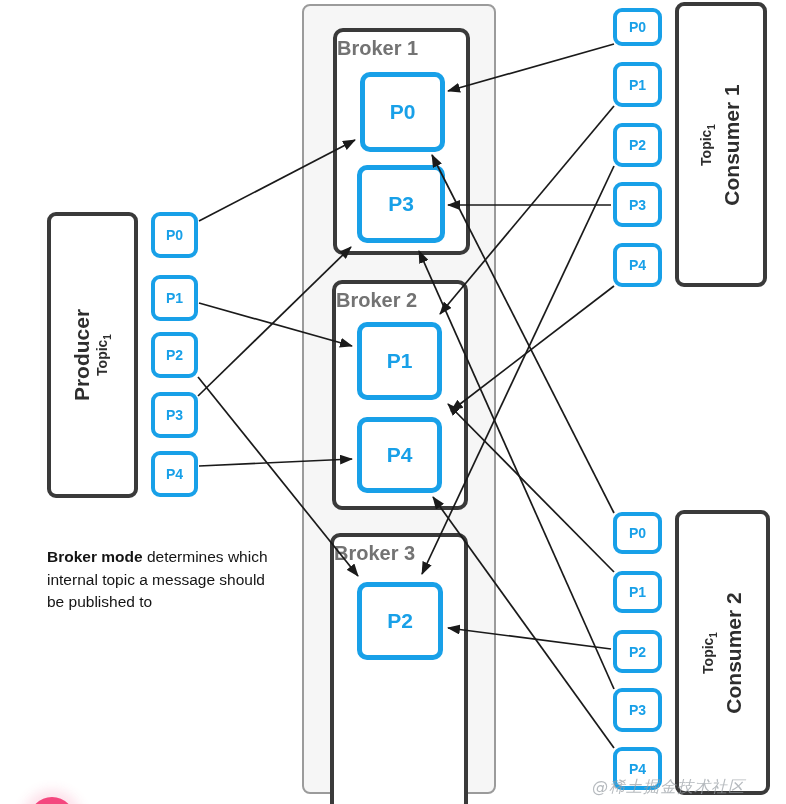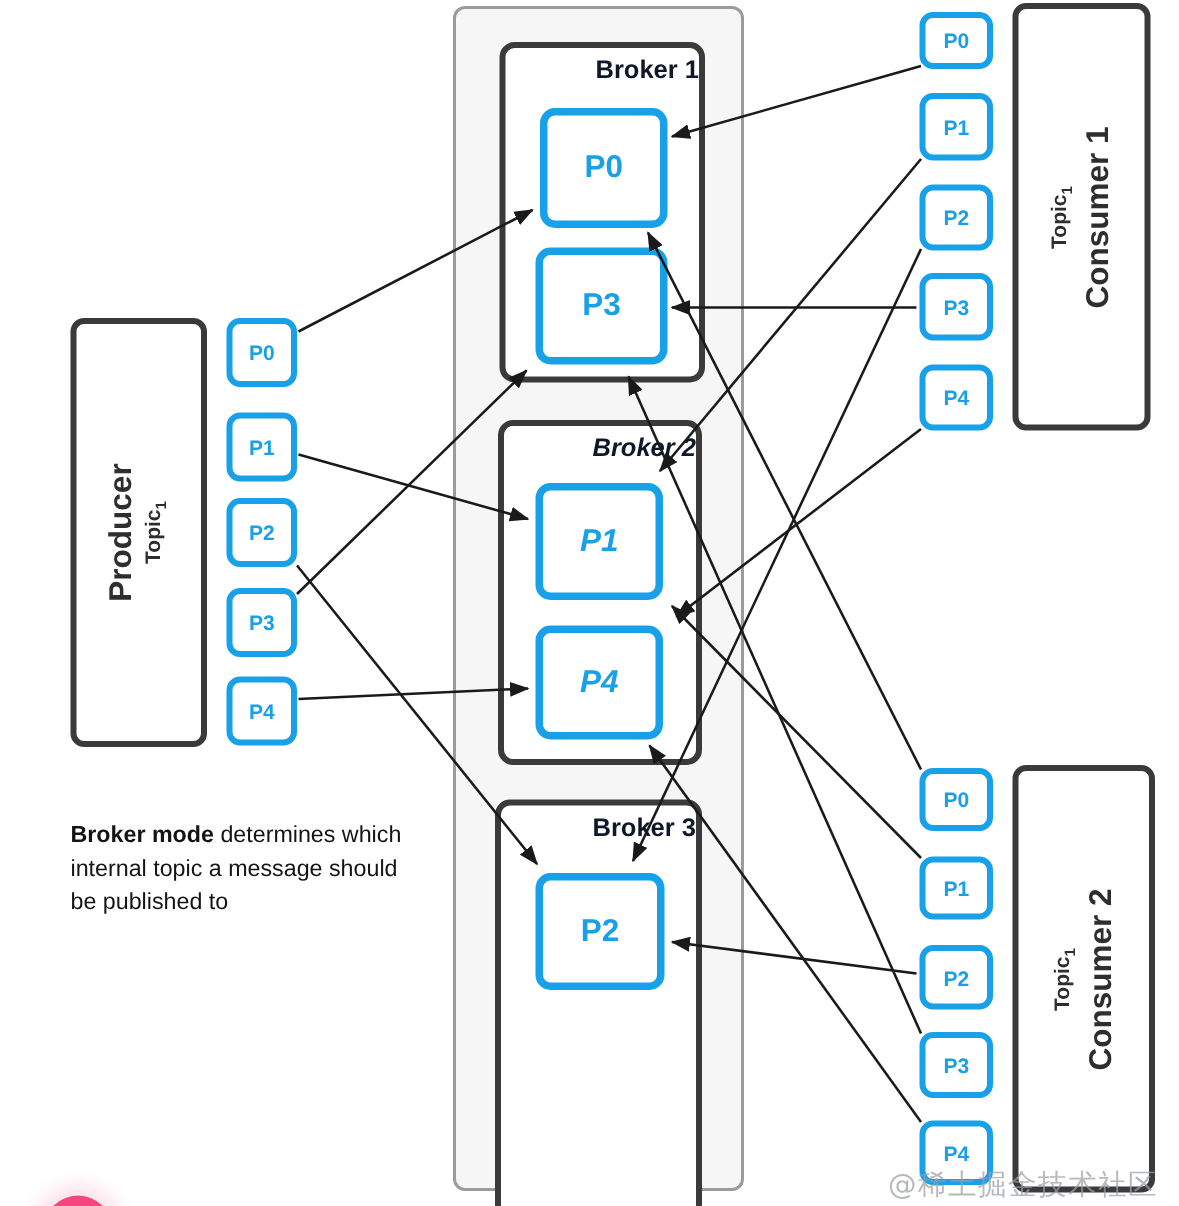--- a/index.html
+++ b/index.html
@@ -21,38 +21,38 @@
   .dbox{position:absolute;box-sizing:border-box;background:#fff;
         border:4px solid var(--box-border);border-radius:9px;z-index:5;}
   .vwrap{position:absolute;left:50%;top:50%;transform:translate(-50%,-50%) rotate(-90deg);
          text-align:center;white-space:nowrap;color:#2E2E2E;}
   .vtitle{font-size:21px;font-weight:bold;line-height:24px;}
   .vtopic{font-size:14px;font-weight:bold;line-height:17px;}
   .vtopic sub{font-size:10px;}
 
   .broker{position:absolute;box-sizing:border-box;background:#fff;
           border:4px solid var(--box-border);border-radius:10px;z-index:5;}
-  .btitle{text-align:right;margin-top:5px;font-weight:bold;font-size:17px;color:#0f172a;}
+  .btitle{text-align:left;margin-top:5px;font-weight:bold;font-size:20px;color:#737373;}
 
   .bpart{position:absolute;box-sizing:border-box;background:#fff;
          border:5px solid var(--accent-blue);border-radius:10px;
          display:flex;align-items:center;justify-content:center;
          font-size:21px;font-weight:bold;color:var(--accent-blue);z-index:6;}
 
   .pbox{position:absolute;box-sizing:border-box;background:#fff;
         border:4px solid var(--accent-blue);border-radius:9px;
         display:flex;align-items:center;justify-content:center;
         font-size:14px;font-weight:bold;color:var(--accent-blue);z-index:6;}
 
   .note{position:absolute;left:47px;top:546px;width:226px;
         font-size:15.5px;line-height:22.5px;color:#141414;z-index:5;}
 
-  .watermark{position:absolute;left:592px;top:777px;font-size:19px;letter-spacing:1px;
+  .watermark{position:absolute;left:592px;top:777px;font-size:16px;letter-spacing:1px;
              color:var(--watermark-gray);opacity:.72;z-index:30;
-             font-family:"DejaVu Sans",sans-serif;}
+             font-family:"DejaVu Sans",sans-serif;font-style:italic;}
 
   .dot{position:absolute;left:29px;top:797px;width:46px;height:46px;border-radius:50%;
        background:var(--dot-pink);box-shadow:0 0 12px 7px rgba(244,71,126,.16);z-index:8;}
 
   svg.arrows{position:absolute;left:0;top:0;z-index:20;pointer-events:none;}
 </style>
 </head>
 <body>
 
 <div class="canvas">
@@ -85,21 +85,21 @@
   <div class="broker" style="left:333px;top:28px;width:137px;height:227px;">
     <div class="btitle">Broker 1</div>
     <div class="bpart" style="left:23px;top:40px;width:85px;height:80px;">
         <span>P0</span>
       </div>
     <div class="bpart" style="left:20px;top:133px;width:88px;height:78px;">
         <span>P3</span>
       </div>
   </div>
 
-  <div class="broker" style="left:332px;top:280px;width:136px;height:230px;font-style:italic;">
+  <div class="broker" style="left:332px;top:280px;width:136px;height:230px;">
     <div class="btitle">Broker 2</div>
     <div class="bpart" style="left:21px;top:38px;width:85px;height:78px;">
         <span>P1</span>
       </div>
     <div class="bpart" style="left:21px;top:133px;width:85px;height:76px;">
         <span>P4</span>
       </div>
   </div>
 
   <div class="broker" style="left:330px;top:533px;width:138px;height:280px;">

